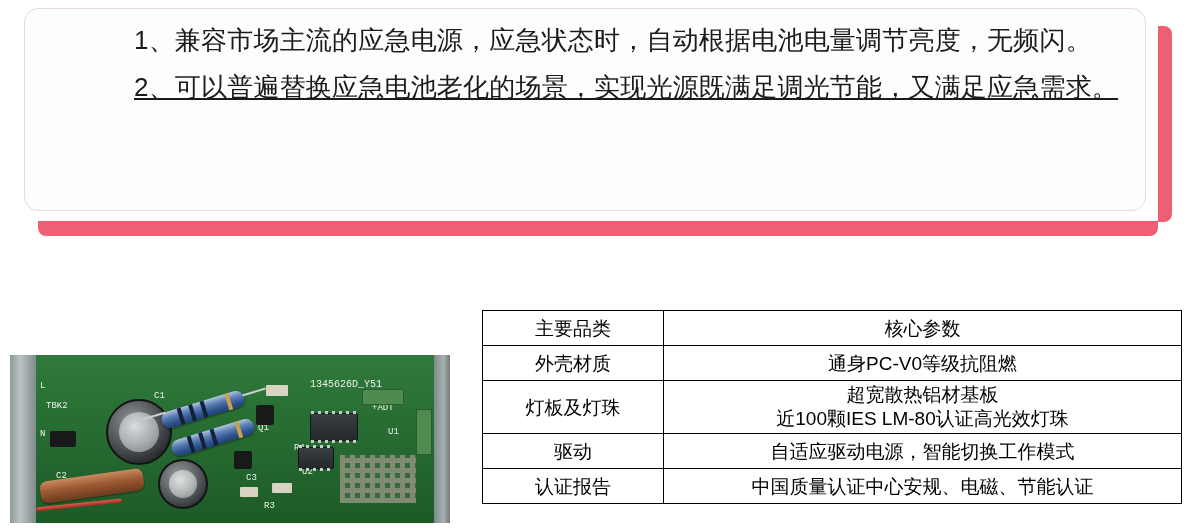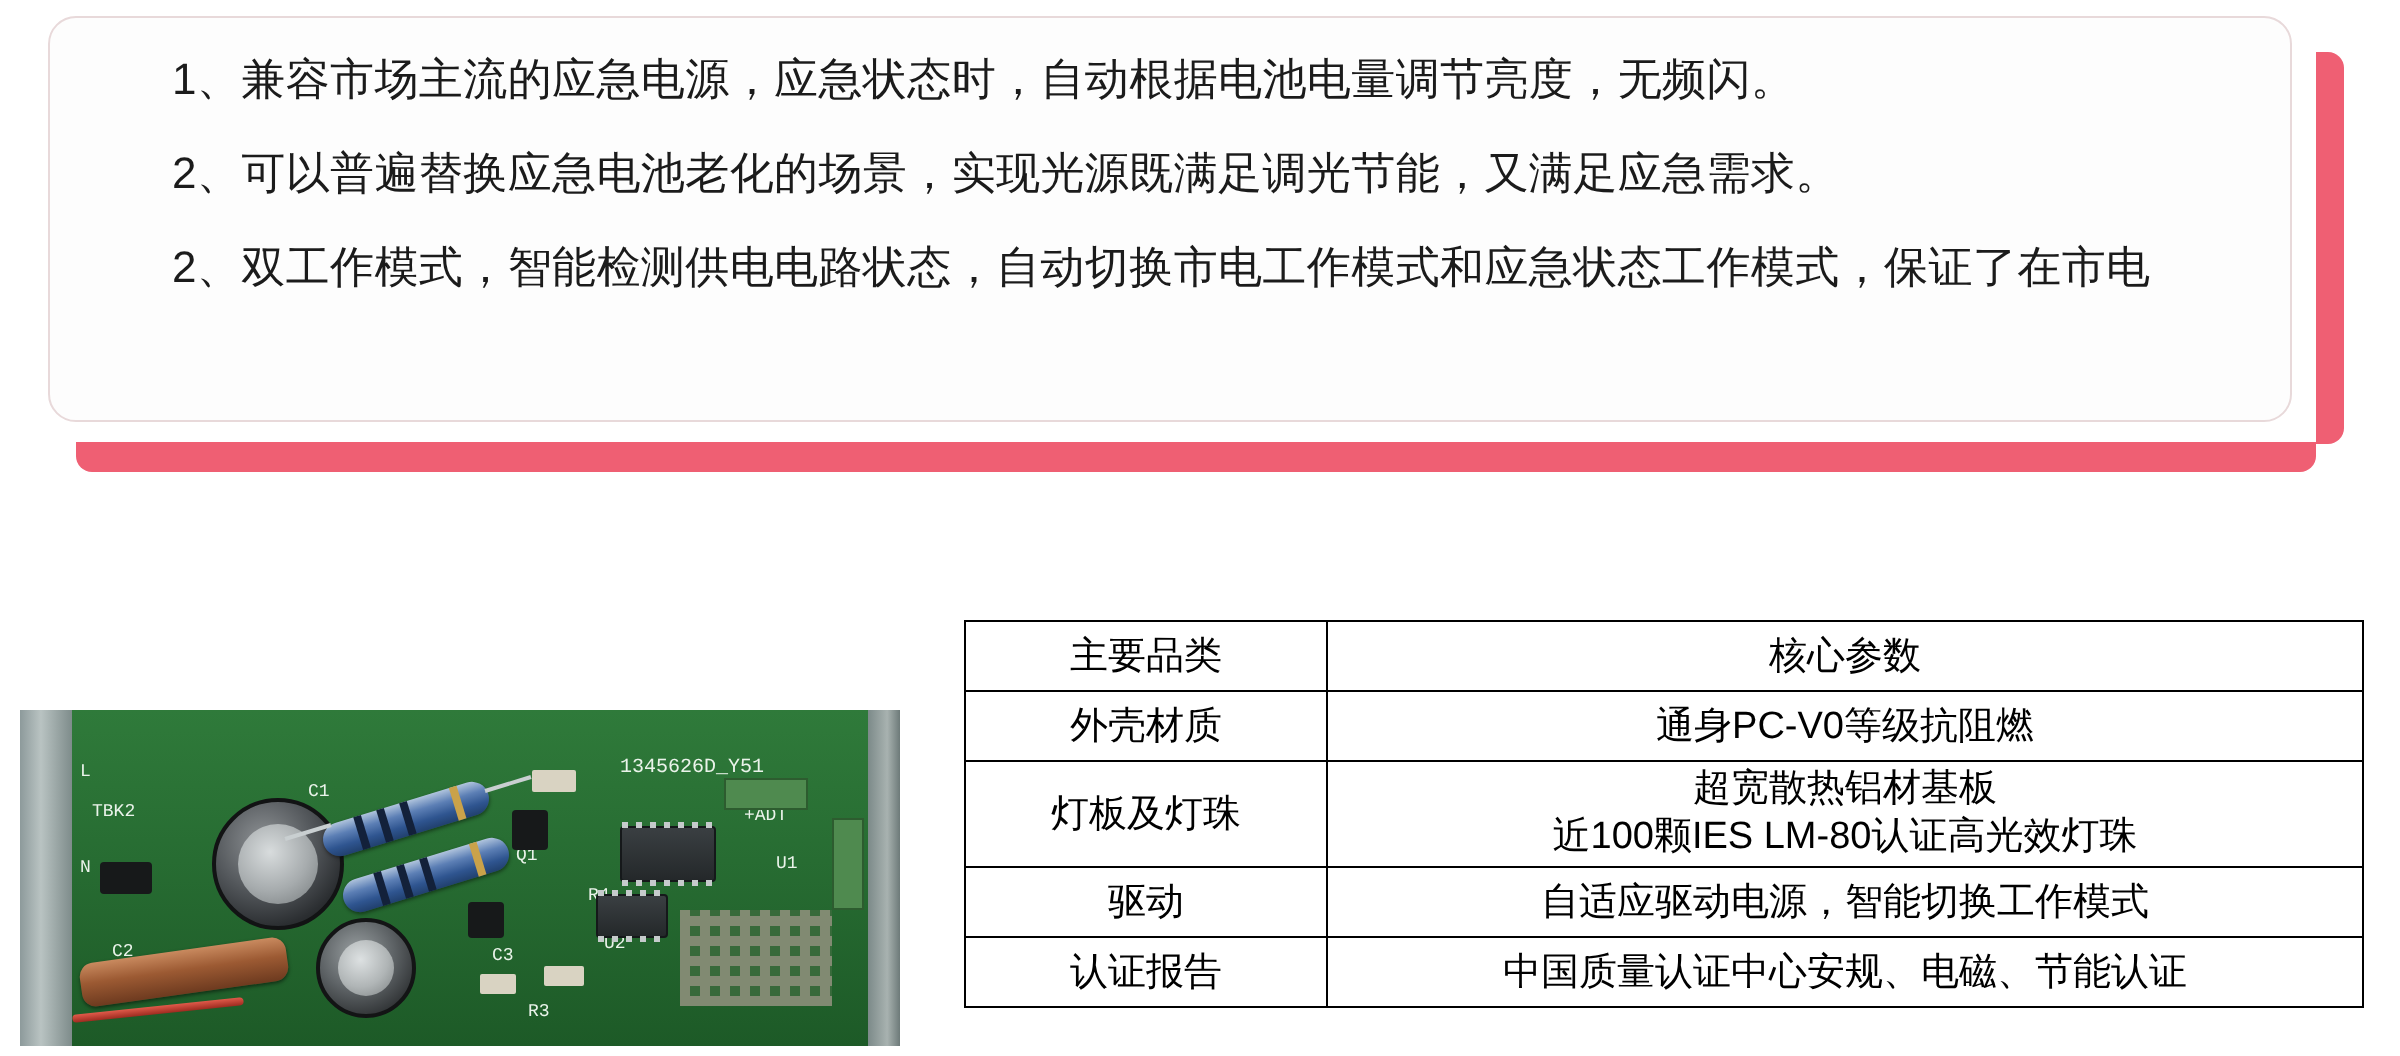--- a/index.html
+++ b/index.html
@@ -53,27 +53,29 @@
     box-sizing: border-box;
   }
   .panel-lines {
     position: absolute;
     left: 62px;
     top: 12px;
     width: 1040px;
   }
   .feature-line {
     color: #1b1b1b;
-    font-size: 22px;
+    font-size: 26px;
     line-height: 40px;
     letter-spacing: 0.2px;
     white-space: pre-wrap;
+    margin-left: 48px;
   }
   .feature-line.gap {
     margin-top: 7px;
+    text-decoration: underline;
   }
 
   
   #pcb-photo {
     position: absolute;
     left: 10px;
     top: 355px;
     width: 440px;
     height: 168px;
     background: #1c5f2a;
@@ -231,21 +233,20 @@
 </head>
 <body>
 
 <div id="feature-panel">
   <div class="panel-accent-right"></div>
   <div class="panel-accent-bottom"></div>
   <div class="panel-box"></div>
   <div class="panel-lines">
     <div class="feature-line">1、兼容市场主流的应急电源，应急状态时，自动根据电池电量调节亮度，无频闪。</div>
     <div class="feature-line gap">2、可以普遍替换应急电池老化的场景，实现光源既满足调光节能，又满足应急需求。</div>
-    <div class="feature-line gap">2、双工作模式，智能检测供电电路状态，自动切换市电工作模式和应急状态工作模式，保证了在市电</div>
   </div>
 </div>
 
 <div id="pcb-photo">
   <div class="pcb-base"></div>
   <div class="pcb-edge-left"></div>
   <div class="pcb-edge-right"></div>
 
   <div class="silk" style="left:30px;  top:26px;">L</div>
   <div class="silk" style="left:30px;  top:74px;">N</div>

